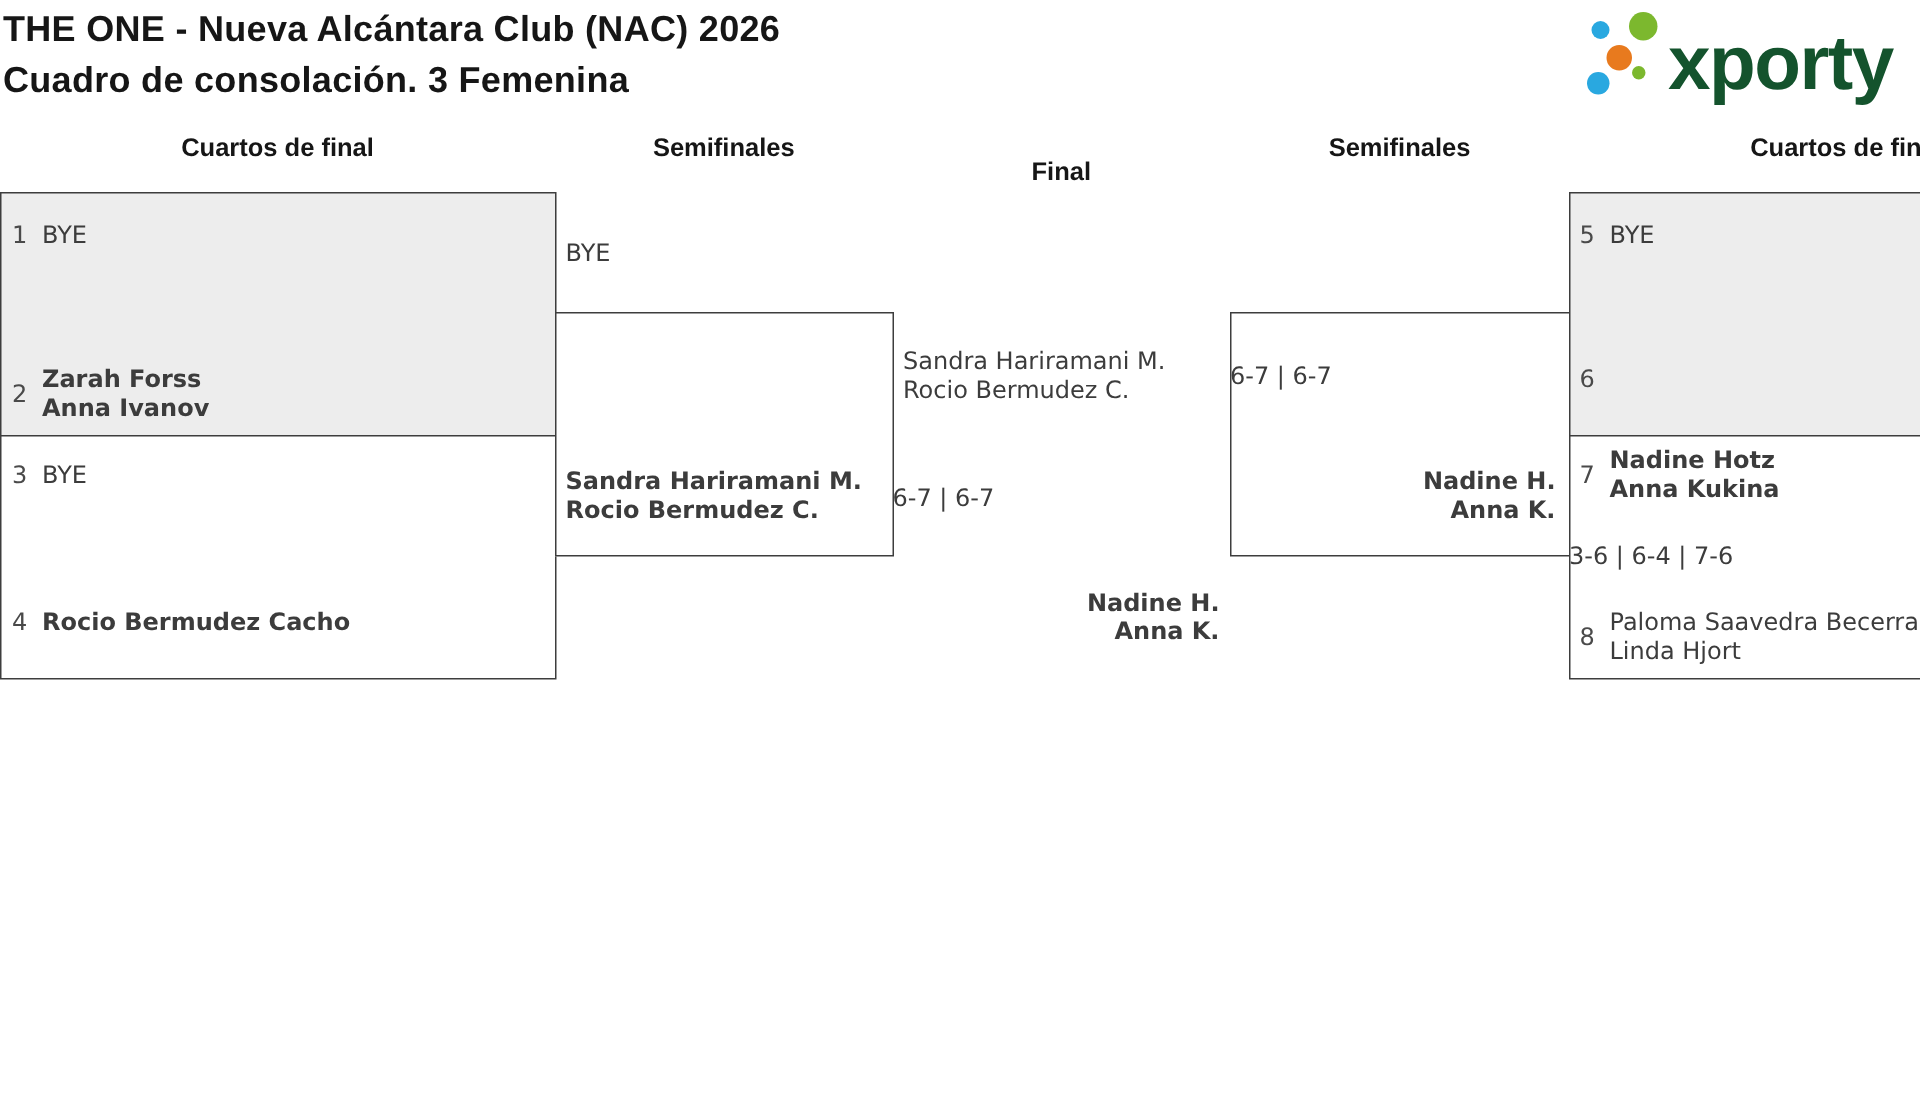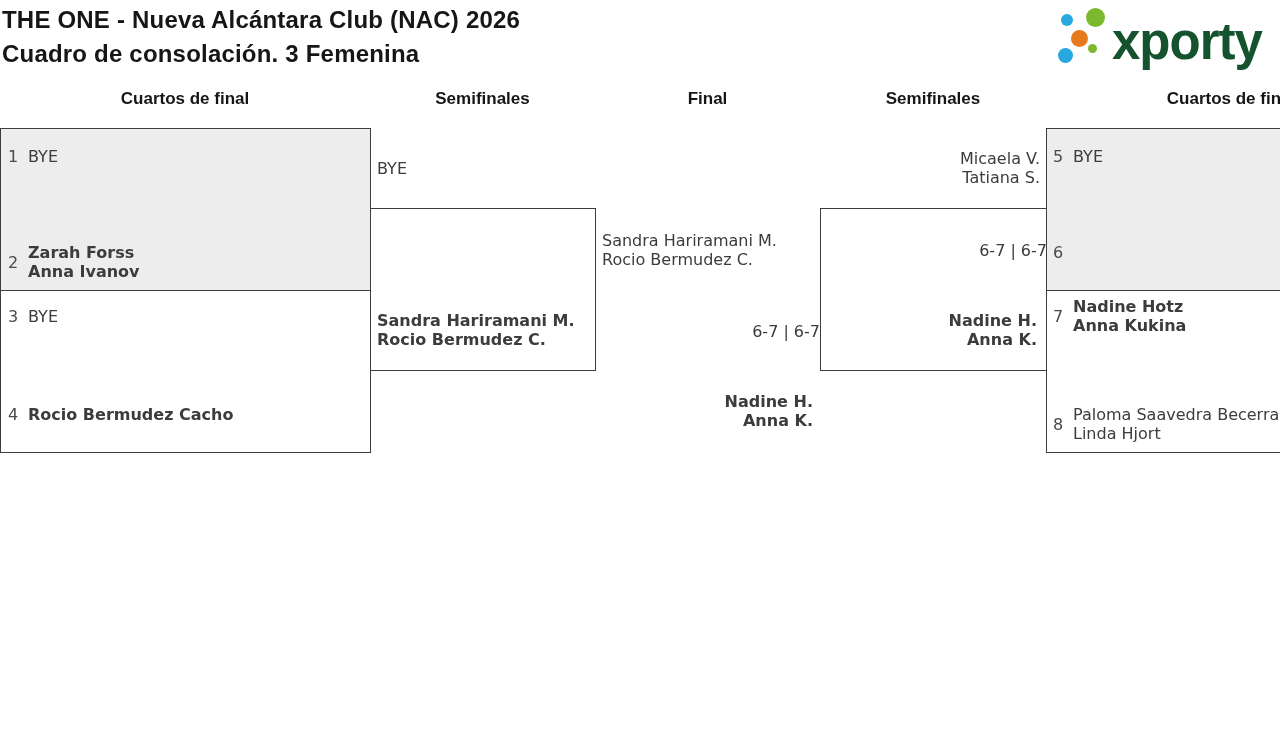--- a/index.html
+++ b/index.html
@@ -47,21 +47,21 @@
   
   .round-header {
     position: absolute; top: 89px;
     font-family: "Liberation Sans", sans-serif;
     font-weight: 700; font-size: 17px; line-height: 20px;
     color: #161616; text-align: center;
     white-space: nowrap;
   }
   .rh-qf-left  { left: 0;      width: 370px; }
   .rh-sf-left  { left: 370px;  width: 225px; }
-  .rh-final    { left: 595px;  width: 225px; }
+  .rh-final    { left: 595px;  width: 225px; margin-top: 16px; }
   .rh-sf-right { left: 820px;  width: 226px; }
   .rh-qf-right { left: 1046px; width: 370px; }
 
   
   .match-box { position: absolute; border: 1px solid #3d3d3d; background: #ffffff; }
   .match-box.gray { background: #ededed; }
   .box-qf1 { left: 0;      top: 128px; width: 371px; height: 163px; }
   .box-qf2 { left: 0;      top: 290px; width: 371px; height: 163px; }
   .box-sf1 { left: 370px;  top: 208px; width: 226px; height: 163px; }
   .box-sf2 { left: 820px;  top: 208px; width: 227px; height: 163px; }
@@ -96,21 +96,21 @@
   .sf2-winner { left: 820px; top: 311px; width: 217px; }
 
   .qf3-top    { left: 1053px; top: 147px; }
   .qf3-bottom { left: 1053px; top: 243px; }
   .qf4-top    { left: 1053px; top: 297px; }
   .qf4-bottom { left: 1053px; top: 405px; }
 
   .score {
     position: absolute;
     font-size: 16px; line-height: 19px; color: #3c3c3c;
-    text-align: right; white-space: nowrap;
+    text-align: left; white-space: nowrap;
   }
   .score-final { left: 595px;  top: 322px; width: 225px; }
   .score-sf2   { left: 820px;  top: 241px; width: 227px; }
   .score-qf4   { left: 1046px; top: 361px; width: 370px; }
 </style>
 </head>
 <body>
 
 <div class="canvas">
 
@@ -181,26 +181,20 @@
     </span>
   </div>
   <div class="score score-final">6-7 | 6-7</div>
   <div class="slot block winner align-right final-winner">
     <span class="names">
       <span style="display:block">Nadine H.</span>
       <span style="display:block">Anna K.</span>
     </span>
   </div>
 
-  <div class="slot block align-right sf2-top">
-    <span class="names">
-      <span style="display:block">Micaela V.</span>
-      <span style="display:block">Tatiana S.</span>
-    </span>
-  </div>
   <div class="score score-sf2">6-7 | 6-7</div>
   <div class="slot block winner align-right sf2-winner">
     <span class="names">
       <span style="display:block">Nadine H.</span>
       <span style="display:block">Anna K.</span>
     </span>
   </div>
 
   <div class="slot qf3-top">
     <span class="seed">5</span>

